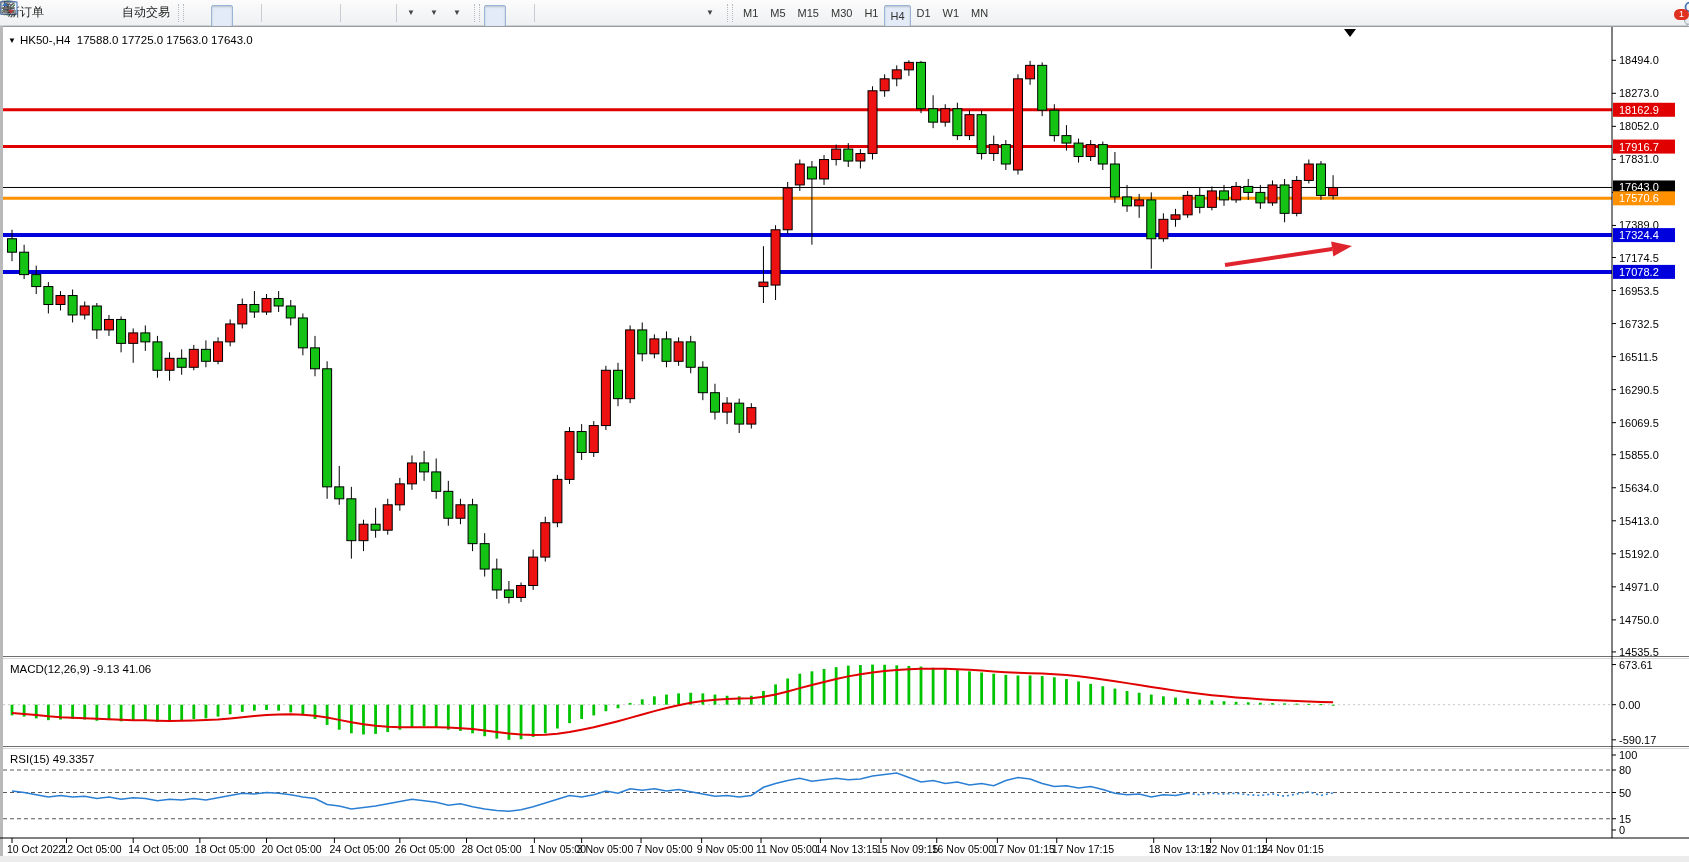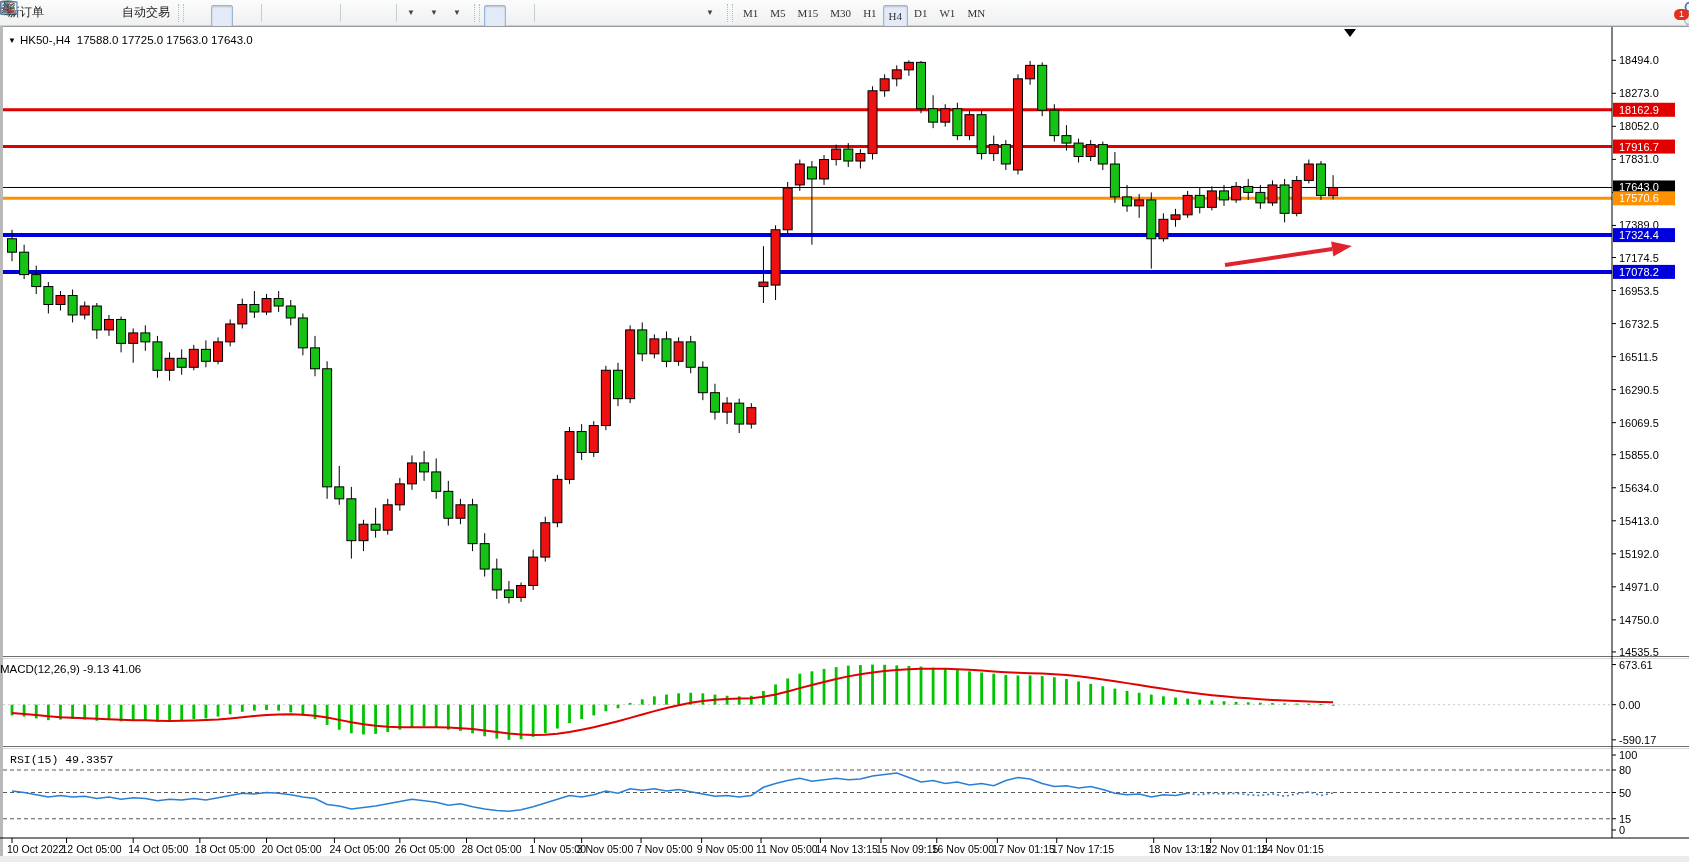--- a/index.html
+++ b/index.html
@@ -9,21 +9,21 @@
   .toolbar{position:absolute;left:0;top:0;width:1689px;height:26px;
     background:linear-gradient(#fcfcfc,#eef0f2);border-bottom:1px solid #cdd2d8;
     display:flex;align-items:center;padding-left:4px;box-sizing:border-box;gap:1px;}
   .tb{display:inline-flex;align-items:center;gap:3px;height:22px;min-width:22px;
     padding:0 3px;border:1px solid transparent;background:transparent;border-radius:2px;
     font-family:"Liberation Sans",sans-serif;font-size:12px;color:#222;cursor:default;}
   .tb.active{background:#e2ebf7;border:1px solid #9ab4d4;box-shadow:inset 0 1px 2px rgba(0,0,0,.18);margin-top:6px;}
   .tb .dd{font-size:8px;color:#444;margin-left:1px;}
   .sep{width:1px;height:18px;background:#c8cdd3;margin:0 4px;}
   .grip{width:4px;height:18px;margin:0 3px;border-left:1px dotted #b5bac0;border-right:1px dotted #b5bac0;}
-  .tf{font-size:11px;color:#333;padding:0 5px;font-family:Liberation Serif, serif;}
+  .tf{font-size:11px;color:#333;padding:0 5px;}
   .tright{position:absolute;right:6px;top:0;height:26px;display:flex;align-items:center;gap:8px;}
   .badge{position:absolute;top:-4px;right:-6px;background:#e03020;color:#fff;border-radius:8px;
     font-size:9px;line-height:11px;min-width:11px;text-align:center;padding:0 2px;}
   
   .chartwrap{position:absolute;left:0;top:26px;width:1689px;height:836px;}
   svg{position:absolute;left:0;top:0;}
   .ovl{position:absolute;font-size:11.5px;color:#000;white-space:nowrap;z-index:5;}
   .tri{font-size:8px;vertical-align:1px;margin-right:4px;}
 </style>
 </head>
@@ -722,16 +722,16 @@
         </g>
         <polygon points="1344,29 1356,29 1350,37" fill="#000"></polygon>
         <g>
           <line x1="1225" y1="265" x2="1332.2201320104646" y2="248.9591928488281" stroke="#e0242e" stroke-width="4"></line>
           <polygon points="1352,246 1331.110434692154,241.54174235275235 1333.329829328775,256.37664334490387" fill="#e0242e"></polygon>
         </g>
       </svg>
     <div class="ovl" style="left:8px;top:8px;">
       <span class="tri">▼</span><span>HK50-,H4</span>&nbsp;&nbsp;<span>17588.0 17725.0 17563.0 17643.0</span>
     </div>
-    <div class="ovl" style="left:0;top:637px;">MACD(12,26,9) -9.13 41.06</div>
-    <div class="ovl" style="left:10px;top:727px;font-family:Liberation Mono, monospace;">RSI(15) 49.3357</div>
+    <div class="ovl" style="left:10px;top:637px;">MACD(12,26,9) -9.13 41.06</div>
+    <div class="ovl" style="left:10px;top:727px;">RSI(15) 49.3357</div>
   </div>
 </div>
 
 </body></html>

